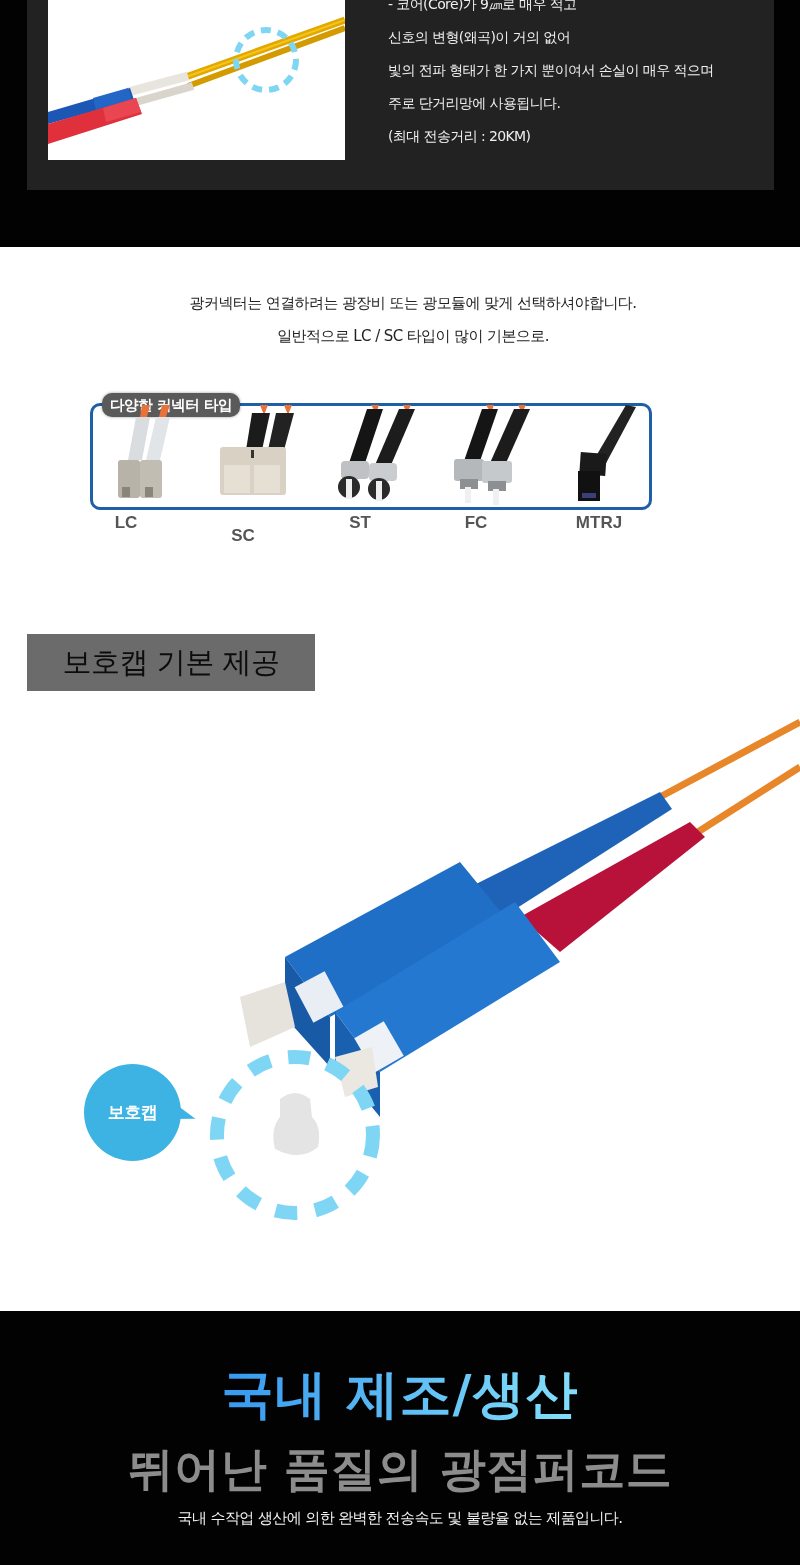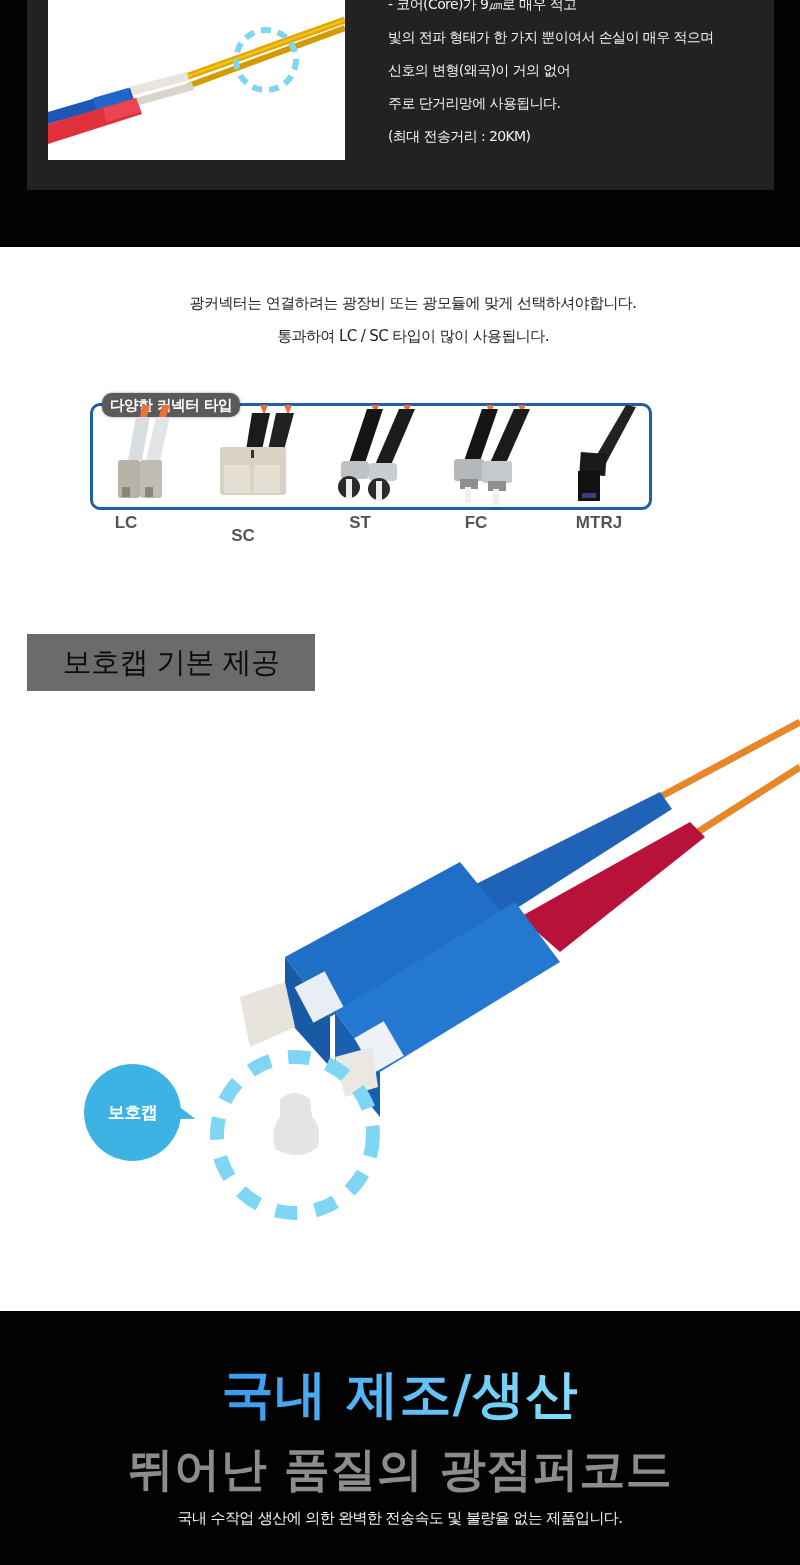--- a/index.html
+++ b/index.html
@@ -61,32 +61,32 @@
           <path d="M45 98 L80 88 L84 100 L48 110 Z" fill="#2466c6"></path>
 
           <path d="M0 124 L88 98 L94 114 L0 144 Z" fill="#e0303c"></path>
           <path d="M55 108 L88 98 L93 112 L58 122 Z" fill="#e94652"></path>
 
           <circle cx="218" cy="60" r="30" fill="none" stroke="#7fd6f2" stroke-width="6" stroke-dasharray="10 7"></circle>
         </svg>
       </div>
       <div class="spec-list">
         <div>- 코어(Core)가 9㎛로 매우 적고</div>
+        <div>신호의 변형(왜곡)이 거의 없어</div>
         <div>빛의 전파 형태가 한 가지 뿐이여서 손실이 매우 적으며</div>
-        <div>신호의 변형(왜곡)이 거의 없어</div>
         <div>주로 단거리망에 사용됩니다.</div>
         <div>(최대 전송거리 : 20KM)</div>
       </div>
     </div>
   </section>
 
   <section class="sec-conn">
     <div class="conn-intro">
       <div>광커넥터는 연결하려는 광장비 또는 광모듈에 맞게 선택하셔야합니다.</div>
-      <div>통과하여 LC / SC 타입이 많이 사용됩니다.</div>
+      <div>일반적으로 LC / SC 타입이 많이 기본으로.</div>
     </div>
 
     <div class="conn-box"></div>
     <div class="conn-badge">다양한 커넥터 타입</div>
 
     <div class="conn-item" style="left:100px;">
       <svg width="90" height="100" viewBox="0 0 90 100">
         <path d="M42 0 L50 0 L47 12 L40 12 Z" fill="#e8733a"></path>
         <path d="M62 0 L70 0 L66 12 L59 12 Z" fill="#e8733a"></path>
         <path d="M36 12 L50 12 L42 55 L28 55 Z" fill="#d9dde0"></path>

